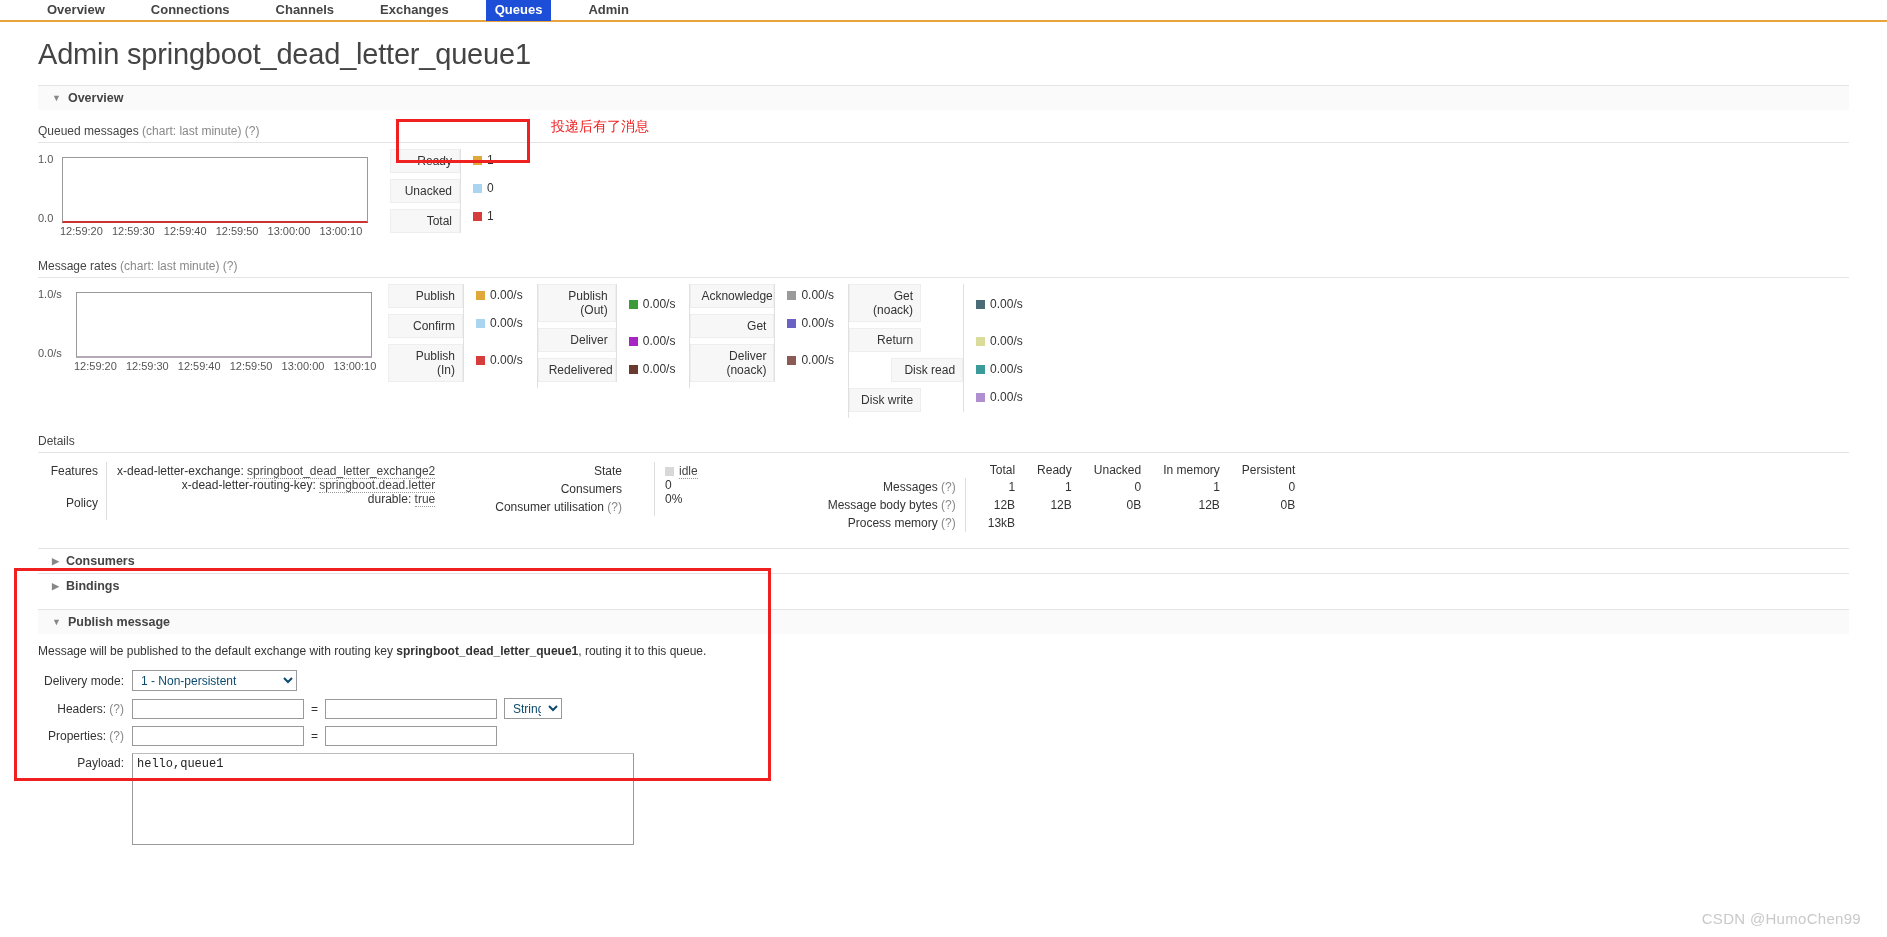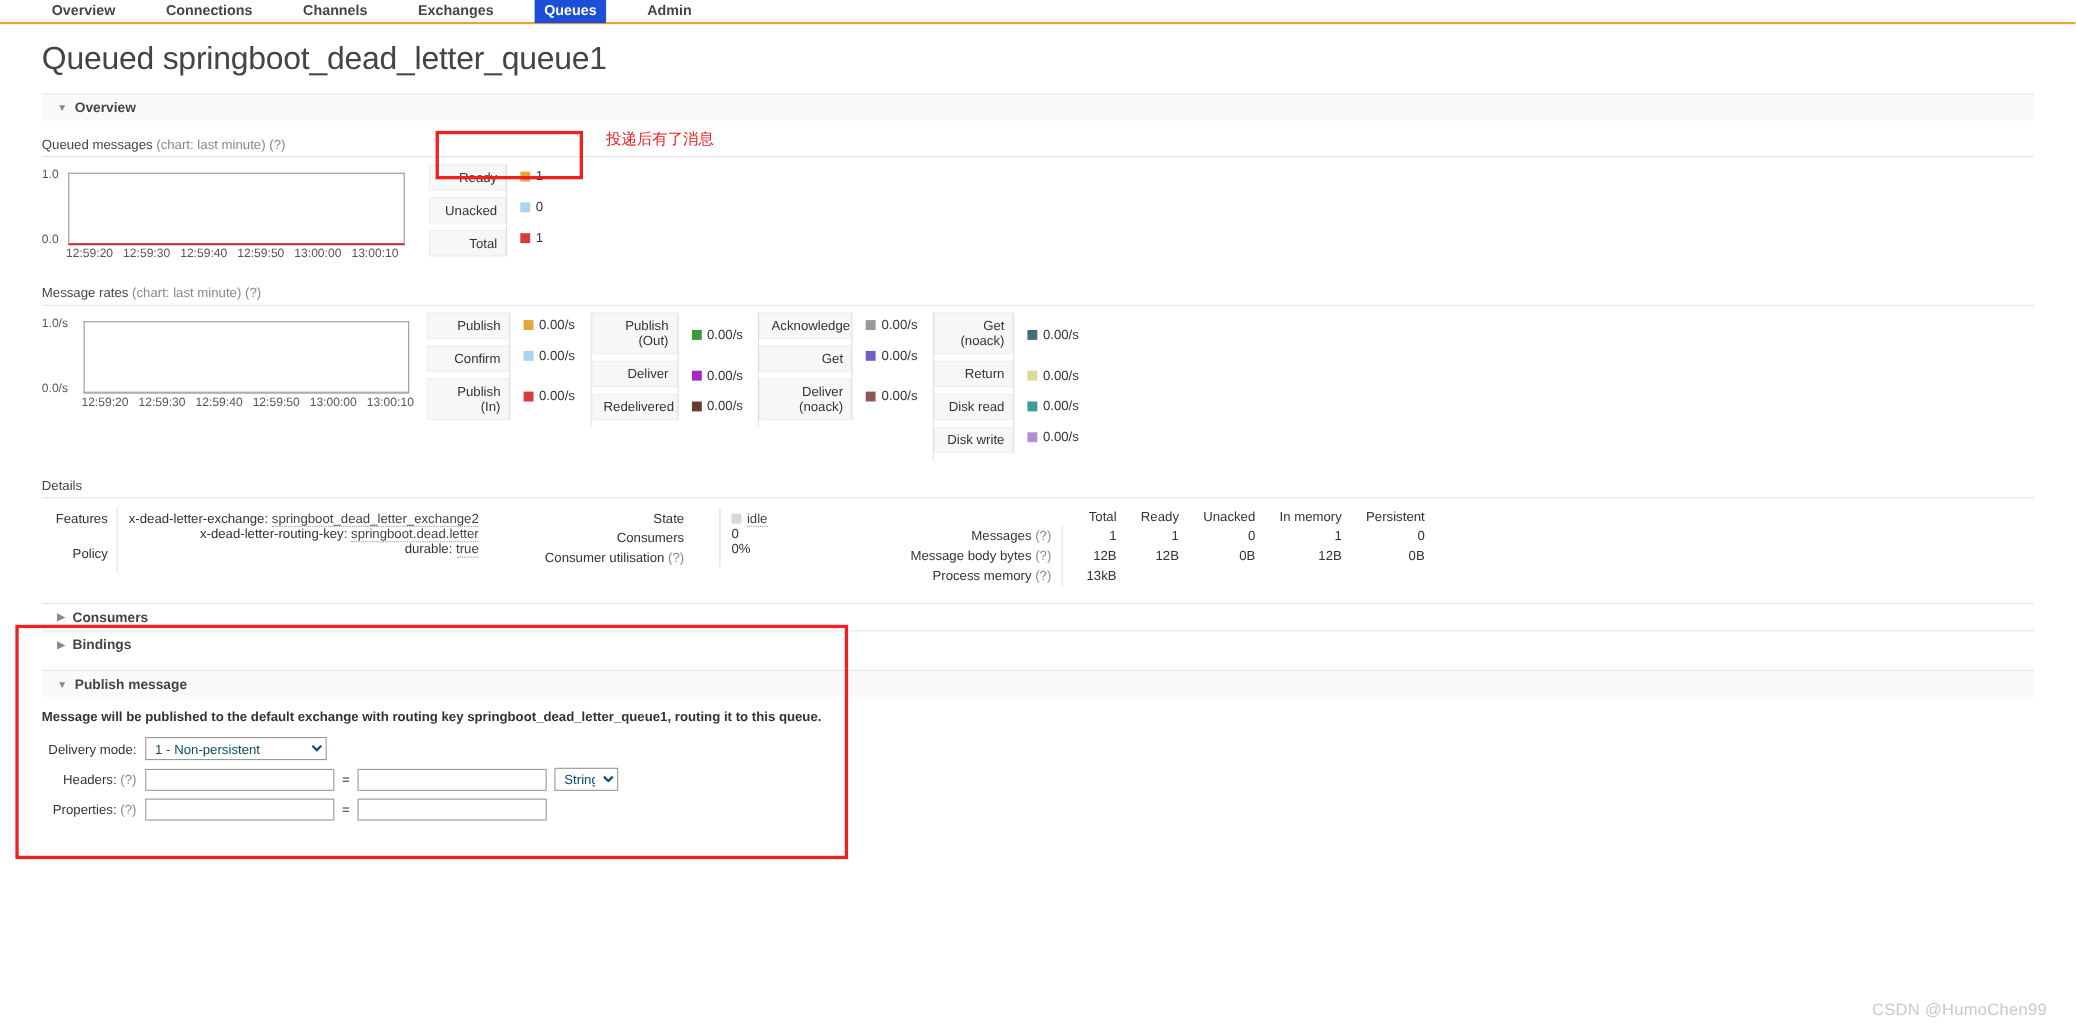--- a/index.html
+++ b/index.html
@@ -111,21 +111,21 @@
   .det-val a, .lnk { color:#444; text-decoration: none; border-bottom: 1px dotted #999; }
   .muted { color: #888; }
 
   table.stats { border-collapse: collapse; font-size: 12px; }
   table.stats th { font-weight: normal; color:#333; padding: 1px 0 1px 22px; text-align: right; }
   table.stats td { padding: 2px 0 2px 22px; text-align: right; color:#333; }
   table.stats td.rowlbl { text-align: right; padding-right: 9px; padding-left:0; border-right:1px solid #ddd; }
 
   
   .form { margin: 10px 38px 0 38px; font-size: 12px; }
-  .form .note { margin-bottom: 12px; color:#333;font-weight:bold; }
+  .form .note { margin-bottom: 12px; color:#333; }
   .frow { display: flex; align-items: center; margin-bottom: 7px; }
   .frow .flabel { width: 94px; text-align: right; padding-right: 8px; color:#333; }
   select, input[type=text] {
     font-family: "Liberation Sans", sans-serif;
     font-size: 12px;
     border: 1px solid #999;
     padding: 2px 4px;
     background: #fff;
     color: #0c4a6e;
     height: 20px;
@@ -172,21 +172,21 @@
       </li>
     <li class="active">
         <a href="#">Queues</a>
       </li>
     <li>
         <a href="#">Admin</a>
       </li>
   </ul>
 </div>
 
-<h1 class="page-title">Queued springboot_dead_letter_queue1</h1>
+<h1 class="page-title">Admin springboot_dead_letter_queue1</h1>
 
 <div class="section">
   <span class="tri">▼</span><span>Overview</span>
 </div>
 
 <div class="subhead">
   <span>Queued messages</span>
   <span class="grey">(chart: last minute)</span>
   <span class="grey">(?)</span>
 </div>
@@ -285,21 +285,21 @@
       <div class="val"><span class="swatch" style="background:#6a63c4"></span><span>0.00/s</span></div>
       <div class="val" style="margin-top:9px;"><span class="swatch" style="background:#8a5b55"></span><span>0.00/s</span></div>
     </div>
   </div>
 
   <div class="statgroup" style="margin-left:4px;">
     <div class="labels">
       <div class="lbl" style="width:72px;white-space:pre-line;">Get
 (noack)</div>
       <div class="lbl" style="width:72px;">Return</div>
-      <div class="lbl" style="width:72px;">Disk read</div>
+      <div class="lbl" style="width:72px;margin-left:42px;">Disk read</div>
       <div class="lbl" style="width:72px;">Disk write</div>
     </div>
     <div class="sep"></div>
     <div class="vals">
       <div class="val" style="margin-top:9px;"><span class="swatch" style="background:#4a6b78"></span><span>0.00/s</span></div>
       <div class="val" style="margin-top:9px;"><span class="swatch" style="background:#d9dc9a"></span><span>0.00/s</span></div>
       <div class="val"><span class="swatch" style="background:#3b9b9b"></span><span>0.00/s</span></div>
       <div class="val"><span class="swatch" style="background:#b08fd0"></span><span>0.00/s</span></div>
     </div>
   </div>
@@ -422,19 +422,23 @@
     </select>
   </div>
 
   <div class="frow">
     <div class="flabel"><span>Properties:</span> <span class="muted">(?)</span></div>
     <input type="text" style="width: 172px;" value="">
     <span class="eq">=</span>
     <input type="text" style="width: 172px;" value="">
   </div>
 
+  <div class="frow" style="align-items:flex-start;">
+    <div class="flabel" style="padding-top:3px;">Payload:</div>
+    <textarea rows="5" style="width: 502px; height: 92px;">hello,queue1</textarea>
+  </div>
 </div>
 
 <div class="ann-box" style="left:396px;top:119px;width:134px;height:44px;"></div>
 <div class="ann-text" style="left:551px;top:118px;">投递后有了消息</div>
 <div class="ann-box" style="left:14px;top:568px;width:757px;height:213px;"></div>
 
 <div class="watermark">CSDN @HumoChen99</div>
 
 </body></html>

